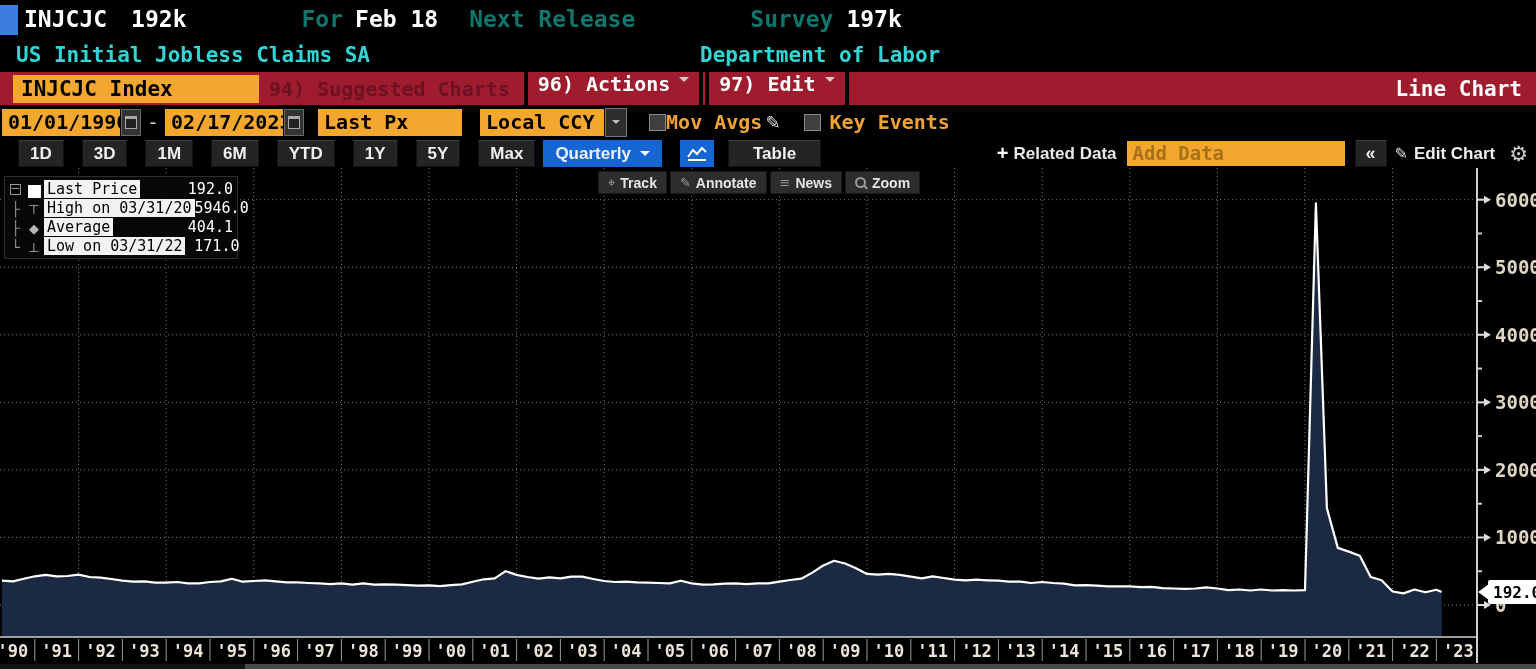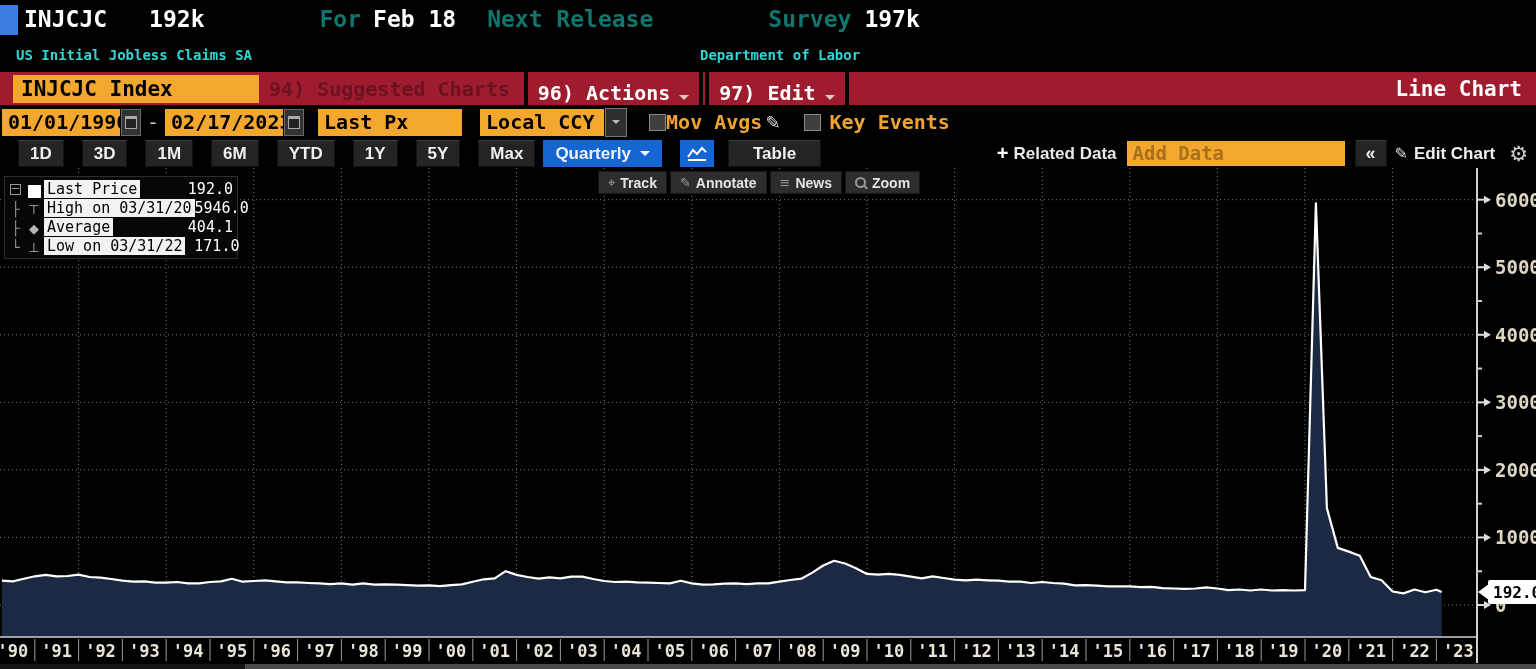--- a/index.html
+++ b/index.html
@@ -5,29 +5,29 @@
   html,body{margin:0;padding:0;background:#000;}
   .wrap{position:relative;width:1536px;height:669px;background:#000;overflow:hidden;
         font-family:"DejaVu Sans Mono",monospace;}
   .row{position:absolute;left:0;right:0;display:flex;align-items:center;}
 
   
   #row1{top:0;height:38px;font-size:23px;font-weight:bold;color:#fff;}
   .bluesq{width:18px;height:30px;background:#3c7ee0;margin:2px 6px 0 0;}
   .lab-o{color:#0f766e;}
   
-  #row2{top:38px;height:34px;font-size:14px;font-weight:bold;color:#2fd6d6;}
+  #row2{top:38px;height:34px;font-size:21px;font-weight:bold;color:#2fd6d6;}
   #dept{position:absolute;left:700px;}
   
   #row3{top:72px;height:33px;background:#9e1c2e;font-size:20px;padding-left:11px;}
   .secbox{margin-left:2px;width:238px;height:28px;line-height:28px;background:#f3a72e;
           color:#000;font-weight:bold;font-size:21px;padding-left:8px;}
   .sugg{margin-left:10px;color:#6b1222;font-weight:bold;}
   .rbtn{background:#9e1c2e;border-left:4px solid #000;border-right:4px solid #000;
-        padding:0 10px;height:33px;display:flex;align-items:flex-end;color:#fff;
+        padding:0 10px;height:33px;display:flex;align-items:flex-start;color:#fff;
         font-weight:bold;margin-left:6px;cursor:pointer;}
   .car-dn{width:0;height:0;border:5px solid transparent;border-top-color:#e0c8c8;
           margin-left:9px;margin-top:5px;}
   .linechart{margin-left:auto;margin-right:14px;color:#fff;font-weight:bold;font-size:21px;}
   
   #row4{top:105px;height:34px;background:#000;font-size:20px;}
   .obox{background:#f3a72e;color:#000;font-weight:bold;height:27px;line-height:27px;
         padding:0 6px;}
   .calbtn{width:18px;height:25px;background:#333;border:1px solid #6a6a6a;margin-left:1px;
           display:flex;align-items:center;justify-content:center;}
@@ -87,21 +87,21 @@
            bottom:-2px;right:-4px;transform:rotate(45deg);}
 </style>
 </head>
 <body>
 
 <div class="wrap">
 
   <div class="row" id="row1">
     <div class="bluesq"></div>
     <span>INJCJC</span>
-    <span style="margin-left:42px">192k</span>
+    <span style="margin-left:24px">192k</span>
     <span class="lab-o" style="margin-left:115px">For</span>
     <span style="margin-left:12px">Feb 18</span>
     <span class="lab-o" style="margin-left:31px">Next Release</span>
     <span class="lab-o" style="margin-left:115px">Survey</span>
     <span style="margin-left:13px">197k</span>
   </div>
 
   <div class="row" id="row2">
     <span style="margin-left:16px">US Initial Jobless Claims SA</span>
     <span id="dept">Department of Labor</span>

